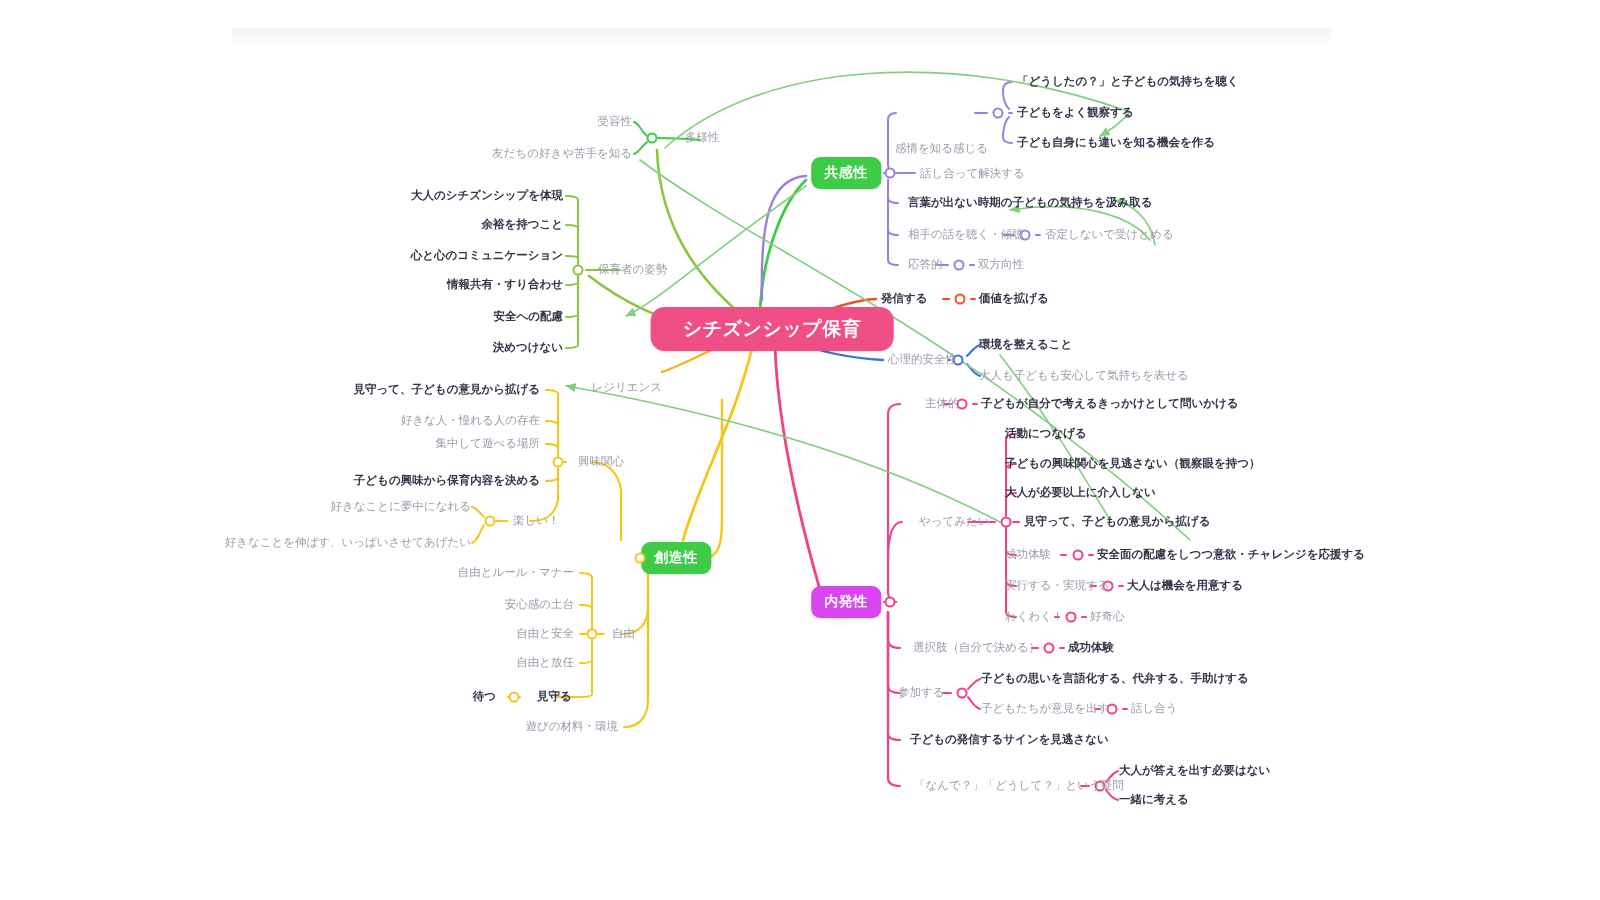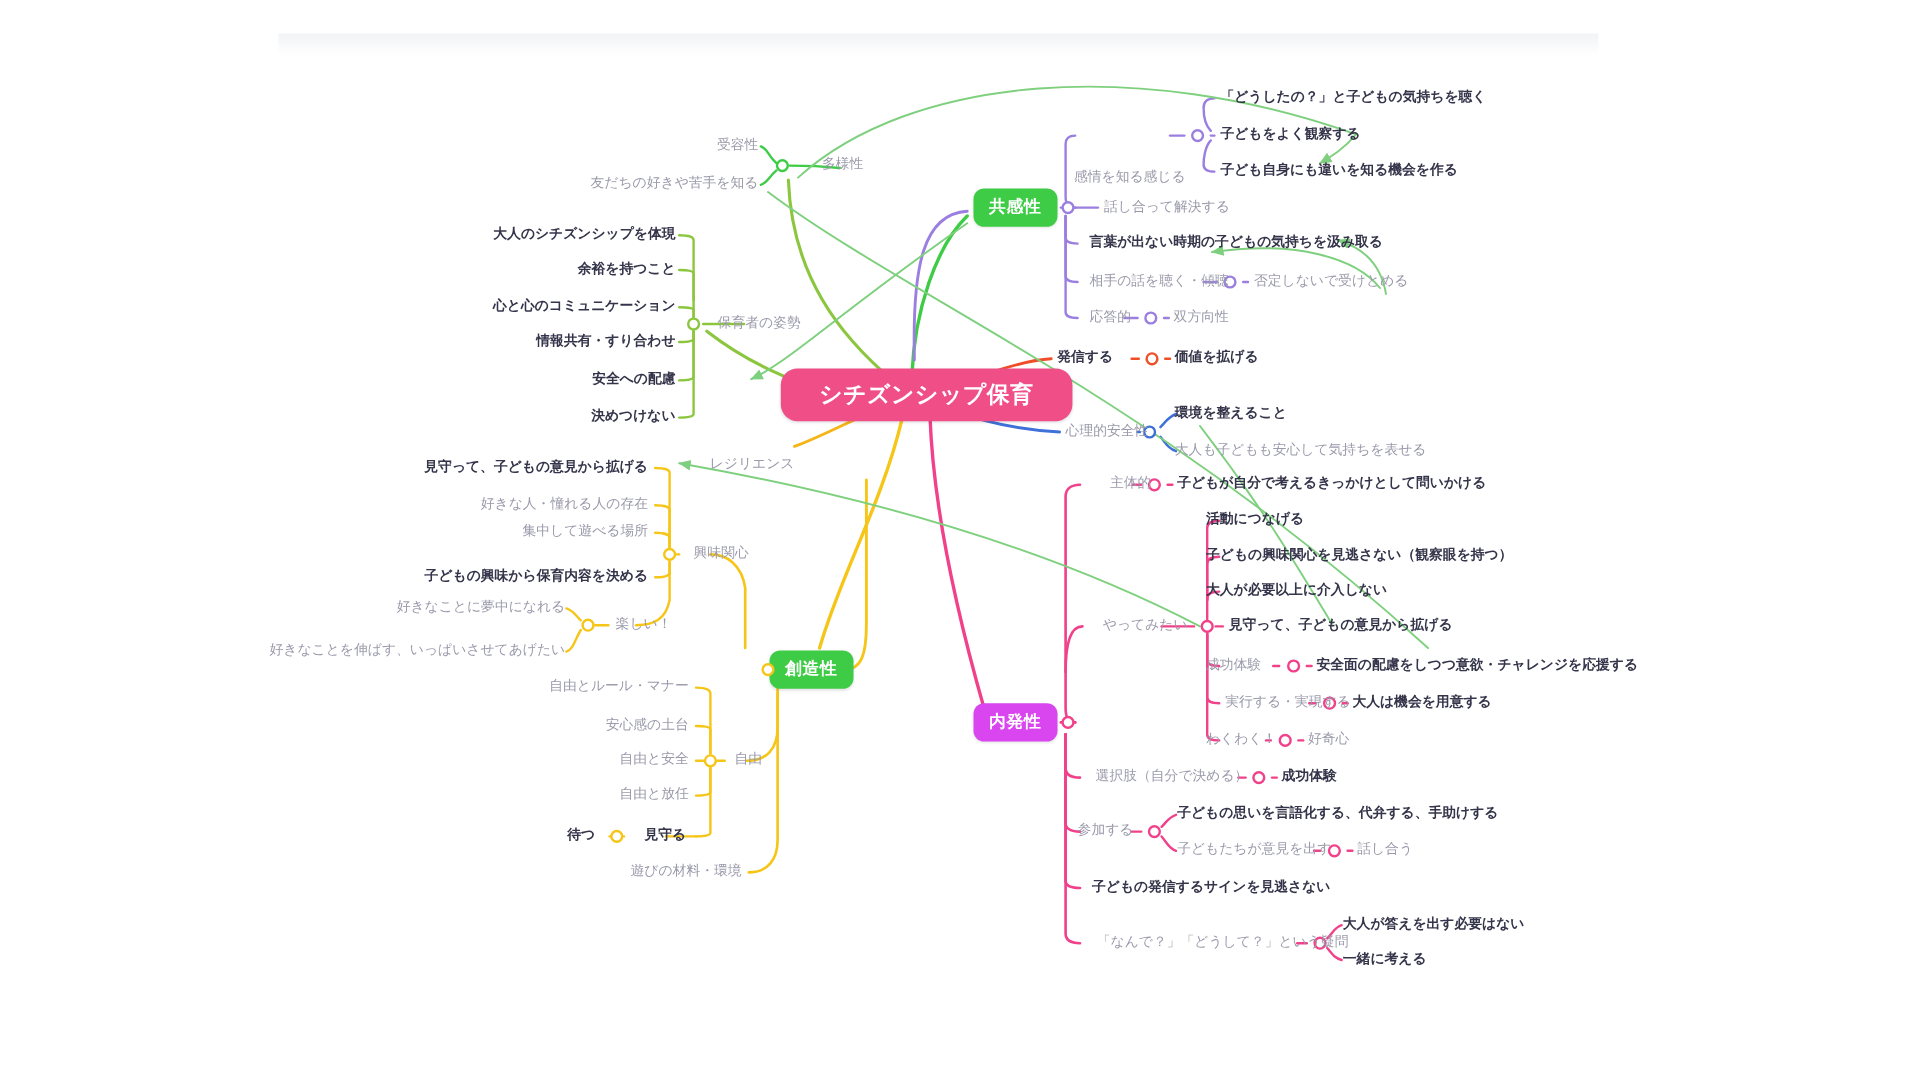--- a/index.html
+++ b/index.html
@@ -283,21 +283,21 @@
   <div class="lbl r light" style="left:925px;top:404px;">主体的</div>
   <div class="lbl r bold" style="left:981px;top:404px;">子どもが自分で考えるきっかけとして問いかける</div>
 
   <div class="lbl r light" style="left:919px;top:522px;">やってみたい</div>
   <div class="lbl r bold" style="left:1005px;top:434px;">活動につなげる</div>
   <div class="lbl r bold" style="left:1005px;top:464px;">子どもの興味関心を見逃さない（観察眼を持つ）</div>
   <div class="lbl r bold" style="left:1005px;top:493px;">大人が必要以上に介入しない</div>
   <div class="lbl r bold" style="left:1024px;top:522px;">見守って、子どもの意見から拡げる</div>
   <div class="lbl r light" style="left:1005px;top:555px;">成功体験</div>
   <div class="lbl r bold" style="left:1097px;top:555px;">安全面の配慮をしつつ意欲・チャレンジを応援する</div>
-  <div class="lbl r light" style="left:1005px;top:586px;margin-left:16px;">実行する・実現する</div>
+  <div class="lbl r light" style="left:1005px;top:586px;">実行する・実現する</div>
   <div class="lbl r bold" style="left:1127px;top:586px;">大人は機会を用意する</div>
   <div class="lbl r light" style="left:1005px;top:617px;">わくわく！</div>
   <div class="lbl r light" style="left:1090px;top:617px;">好奇心</div>
 
   <div class="lbl r light" style="left:913px;top:648px;">選択肢（自分で決める）</div>
   <div class="lbl r bold" style="left:1068px;top:648px;">成功体験</div>
 
   <div class="lbl r light" style="left:898px;top:693px;">参加する</div>
   <div class="lbl r bold" style="left:981px;top:679px;">子どもの思いを言語化する、代弁する、手助けする</div>
   <div class="lbl r light" style="left:981px;top:709px;">子どもたちが意見を出す</div>

